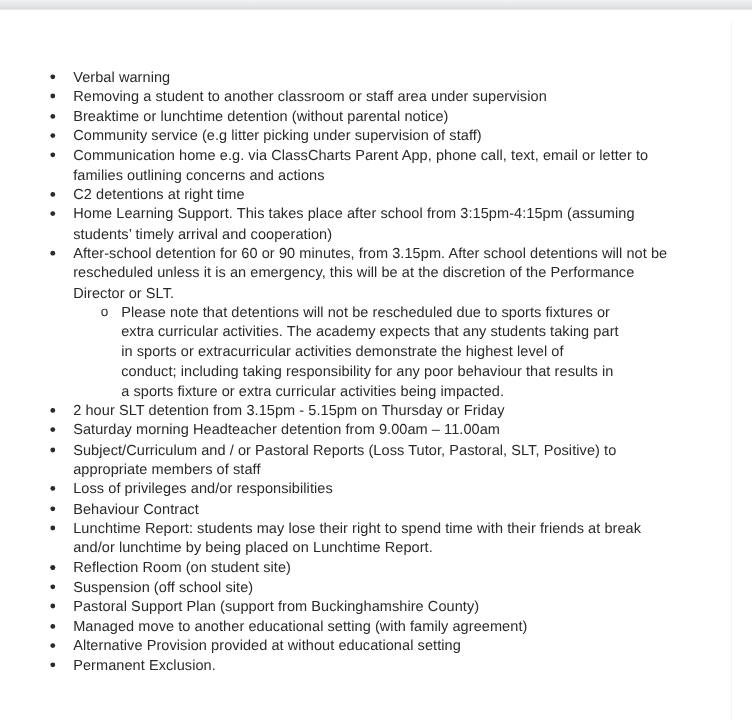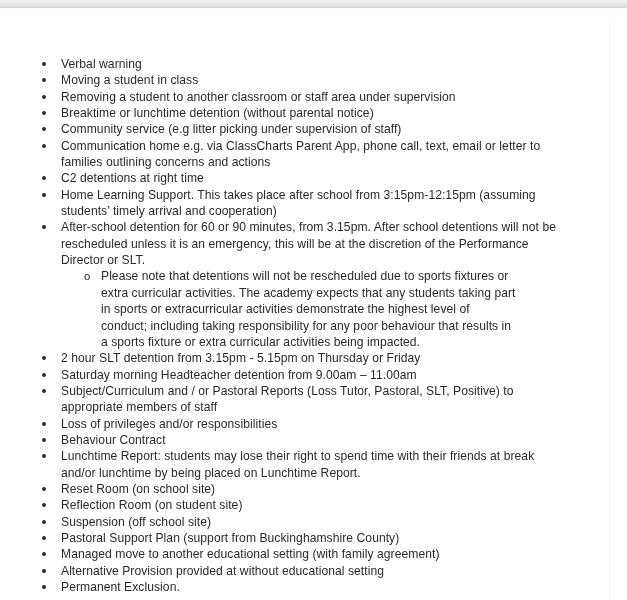--- a/index.html
+++ b/index.html
@@ -130,45 +130,41 @@
   <div class="page-right-edge"></div>
 
   <div class="doc-body">
     <ul class="level1" id="list-root">
         <li class="item">
           <span class="bullet"></span>
           <span class="text">Verbal warning</span>
         </li>
         <li class="item">
           <span class="bullet"></span>
-          <span class="text">Moving a student in class</span>
-        </li>
-        <li class="item">
-          <span class="bullet"></span>
           <span class="text">Removing a student to another classroom or staff area under supervision</span>
         </li>
         <li class="item">
           <span class="bullet"></span>
           <span class="text">Breaktime or lunchtime detention (without parental notice)</span>
         </li>
         <li class="item">
           <span class="bullet"></span>
           <span class="text">Community service (e.g litter picking under supervision of staff)</span>
         </li>
         <li class="item">
           <span class="bullet"></span>
           <span class="text">Communication home e.g. via ClassCharts Parent App, phone call, text, email or letter to families outlining concerns and actions</span>
         </li>
         <li class="item">
           <span class="bullet"></span>
           <span class="text">C2 detentions at right time</span>
         </li>
         <li class="item">
           <span class="bullet"></span>
-          <span class="text">Home Learning Support. This takes place after school from 3:15pm-12:15pm (assuming students’ timely arrival and cooperation)</span>
+          <span class="text">Home Learning Support. This takes place after school from 3:15pm-4:15pm (assuming students’ timely arrival and cooperation)</span>
         </li>
         <li class="item">
           <span class="bullet"></span>
           <span class="text">After-school detention for 60 or 90 minutes, from 3.15pm. After school detentions will not be rescheduled unless it is an emergency, this will be at the discretion of the Performance Director or SLT.</span>
           <ul class="level2">
             <li class="subitem">
               <span class="submarker">o</span>
               <span class="text">Please note that detentions will not be rescheduled due to sports fixtures or extra curricular activities. The academy expects that any students taking part in sports or  extracurricular activities demonstrate the highest level of conduct; including taking responsibility for any poor behaviour that results in a sports fixture or  extra curricular activities being impacted.</span>
             </li>
           </ul>
@@ -192,21 +188,20 @@
         <li class="item">
           <span class="bullet"></span>
           <span class="text">Behaviour Contract</span>
         </li>
         <li class="item">
           <span class="bullet"></span>
           <span class="text">Lunchtime Report: students may lose their right to spend time with their friends at break and/or lunchtime by being placed on Lunchtime Report.</span>
         </li>
         <li class="item">
           <span class="bullet"></span>
-          <span class="text">Reset Room (on school site)</span>
         </li>
         <li class="item">
           <span class="bullet"></span>
           <span class="text">Reflection Room (on student site)</span>
         </li>
         <li class="item">
           <span class="bullet"></span>
           <span class="text">Suspension (off school site)</span>
         </li>
         <li class="item">

